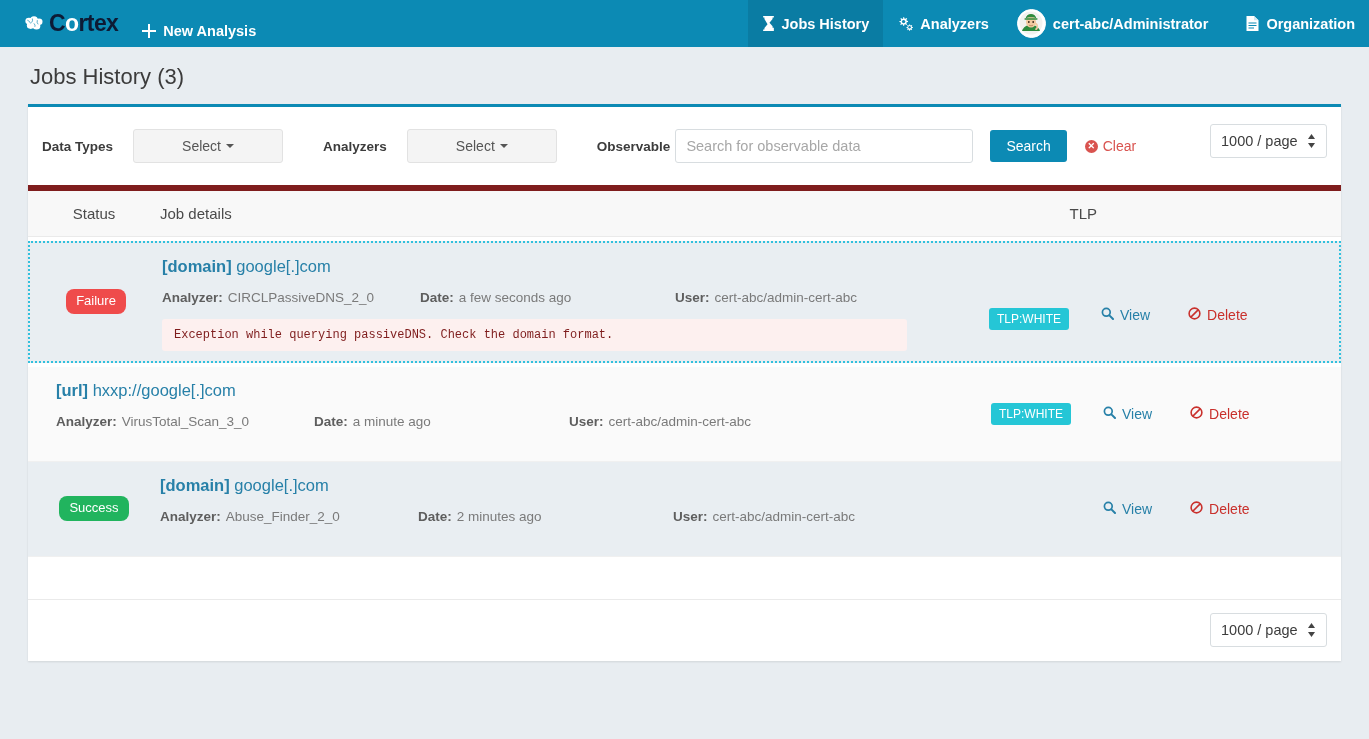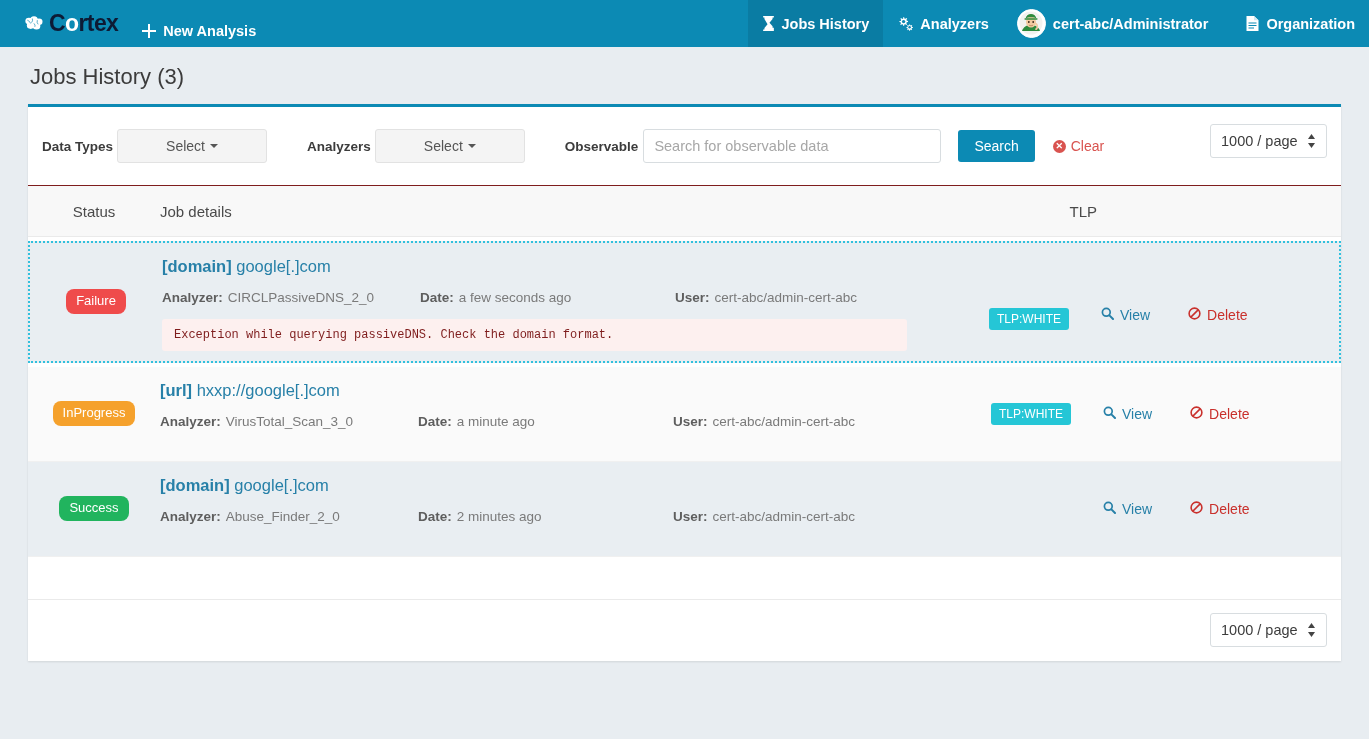--- a/index.html
+++ b/index.html
@@ -75,21 +75,21 @@
     font-size: 13.5px; font-weight: bold; color: #3c3c3c;
     margin-right: 0px; white-space: nowrap;
   }
   .select-box {
     background: #f4f4f4;
     border: 1px solid #e2e2e2;
     border-radius: 3px;
     width: 150px; height: 34px;
     display: flex; align-items: center; justify-content: center;
     font-size: 14px; color: #555; cursor: pointer;
-    margin-left: 4px; margin-right: 40px;
+    margin-left: 20px; margin-right: 40px;
   }
   .caret {
     display: inline-block; width: 0; height: 0;
     border-left: 4px solid transparent;
     border-right: 4px solid transparent;
     border-top: 4px solid #555;
     margin-left: 5px; vertical-align: middle;
   }
   .obs-input {
     width: 298px; height: 34px;
@@ -125,21 +125,21 @@
     cursor: pointer;
   }
   .spinner {
     margin-left: auto; display: flex; flex-direction: column;
     line-height: 5px; font-size: 9px; color: #444;
   }
 
   
   .thead {
     background: #f8f8f8;
-    border-top: 1px solid #7f1d1d;
+    border-top: 6px solid #7f1d1d;
     border-bottom: 1px solid #eaeaea;
     height: 52px; display: flex; align-items: center;
     padding: 0 14px;
   }
   .th { font-size: 15px; color: #4a4a4a; }
   .th-status { width: 104px; text-align: center; }
   .th-details { flex: 1; padding-left: 14px; }
   .th-tlp { width: 132px; text-align: right; }
   .th-actions { width: 230px; }
 
@@ -402,23 +402,20 @@
                 <circle cx="7" cy="7" r="5.8" stroke="#c9302c" stroke-width="1.7" fill="none"></circle>
                 <path d="M3.1 10.9L10.9 3.1" stroke="#c9302c" stroke-width="1.7"></path>
               </svg>
           </span>
           <span>Delete</span>
         </span>
       </div>
     </div>
 
     <div class="job-row bg-plain">
-      <div class="cell-status">
-        <span class="badge-status st-inprogress" style="background: rgb(245, 161, 44);">InProgress</span>
-      </div>
       <div class="cell-details">
         <div class="obs-title">
           <span class="dtype">[url]</span>
           <span>hxxp://google[.]com</span>
         </div>
         <div class="meta-row">
           <div class="meta-analyzer">
             <span class="meta-k">Analyzer:</span><span>VirusTotal_Scan_3_0</span>
           </div>
           <div class="meta-date">

